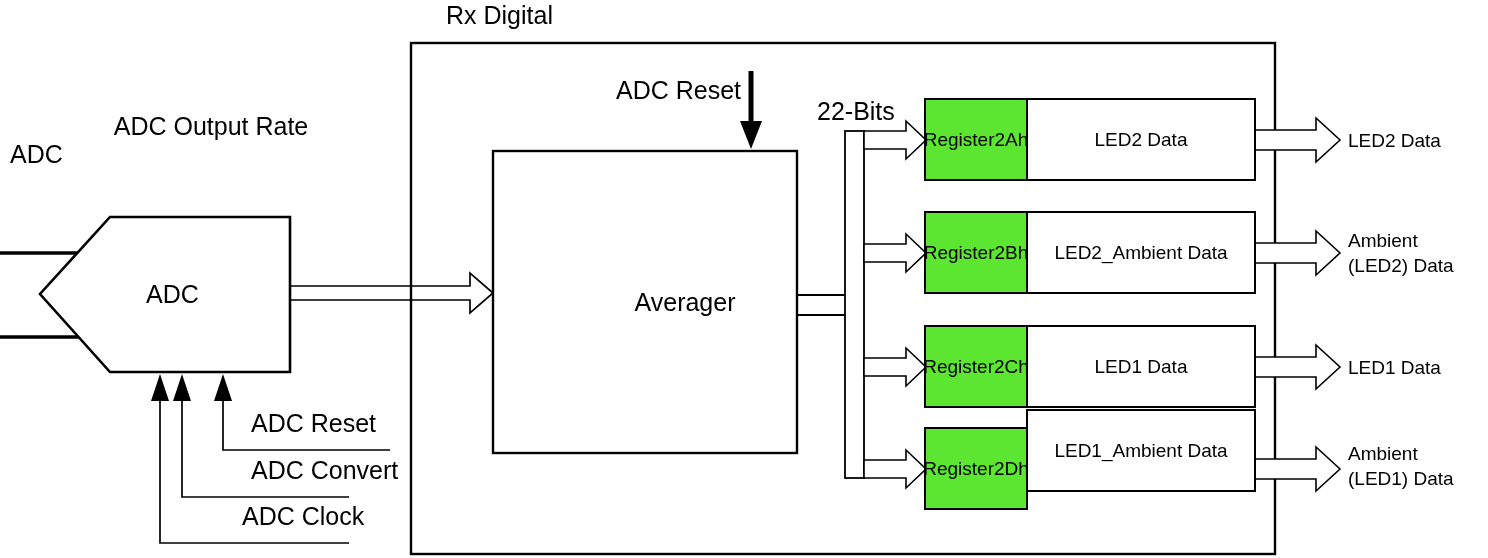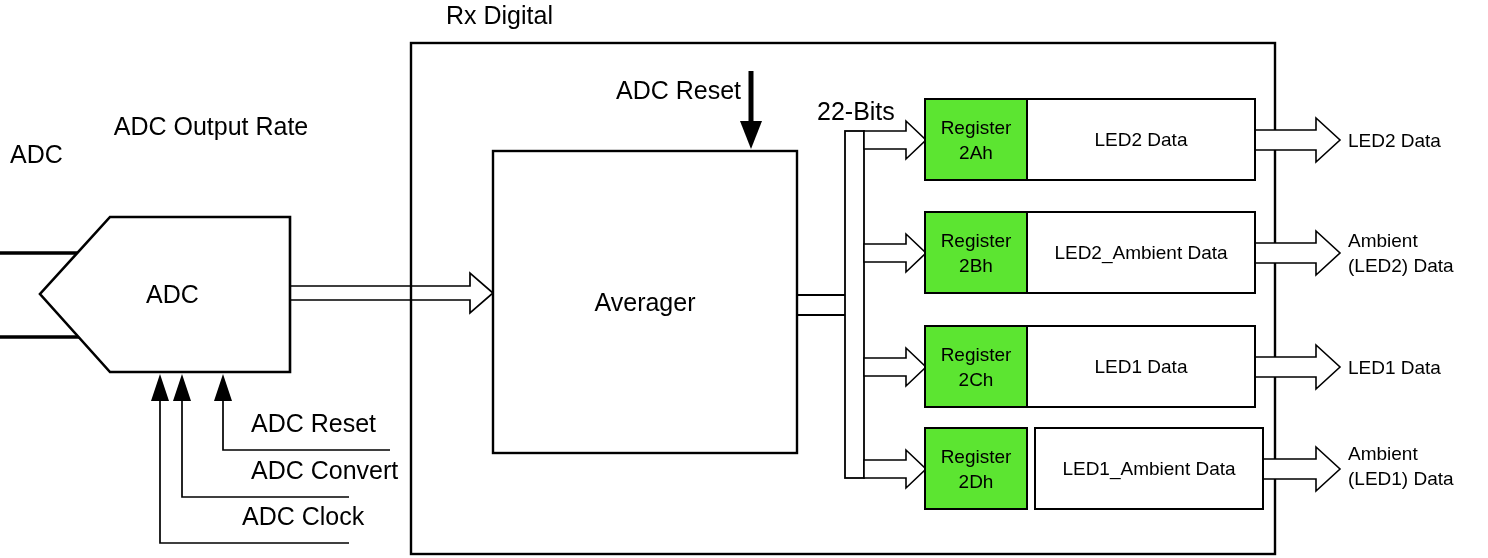--- a/index.html
+++ b/index.html
@@ -32,21 +32,21 @@
   .lbl.center { text-align: center; }
   .reg-green {
     position: absolute;
     left: 924px;
     width: 104px;
     height: 83px;
     background: #5CE531;
     border: 2.5px solid #000;
     box-sizing: border-box;
     display: flex;
-    flex-direction: column;
+    flex-direction: row;
     align-items: center;
     justify-content: center;
     font-size: 19px;
     line-height: 25px;
   }
   .reg-white {
     position: absolute;
     left: 1026px;
     width: 230px;
     height: 83px;
@@ -121,21 +121,21 @@
   <div class="lbl center" style="left:110px; top:282px; width:125px;">ADC</div>
 
   <div class="lbl" style="left:251px; top:411px;">ADC Reset</div>
   <div class="lbl" style="left:251px; top:458px;">ADC Convert</div>
   <div class="lbl" style="left:242px; top:504px;">ADC Clock</div>
 
   <div class="lbl" style="left:446px; top:3px;">Rx Digital</div>
 
   <div class="lbl" style="left:616px; top:78px;">ADC Reset</div>
 
-  <div class="lbl center" style="left:493px; top:290px; width:304px;">Averager</div>
+  <div class="lbl center" style="left:493px; top:290px; width:304px;padding-left:40px;">Averager</div>
 
   <div class="lbl" style="left:817px; top:99px;">22-Bits</div>
 
   <div class="reg-green" style="top:98px;">
     <div>Register</div>
     <div>2Ah</div>
   </div>
   <div class="reg-white" style="top:98px;">LED2 Data</div>
   <div class="out-lbl" style="top:128px;">
     <div>LED2 Data</div>
@@ -159,19 +159,19 @@
   <div class="reg-white" style="top:325px;">LED1 Data</div>
   <div class="out-lbl" style="top:355px;">
     <div>LED1 Data</div>
     <div></div>
   </div>
 
   <div class="reg-green" style="top:427px;">
     <div>Register</div>
     <div>2Dh</div>
   </div>
-  <div class="reg-white" style="top:427px;margin-left:8px;">LED1_Ambient Data</div>
+  <div class="reg-white" style="top:409px;">LED1_Ambient Data</div>
   <div class="out-lbl" style="top:441px;">
     <div>Ambient</div>
     <div>(LED1) Data</div>
   </div>
 
 </div>
 
 </body></html>

